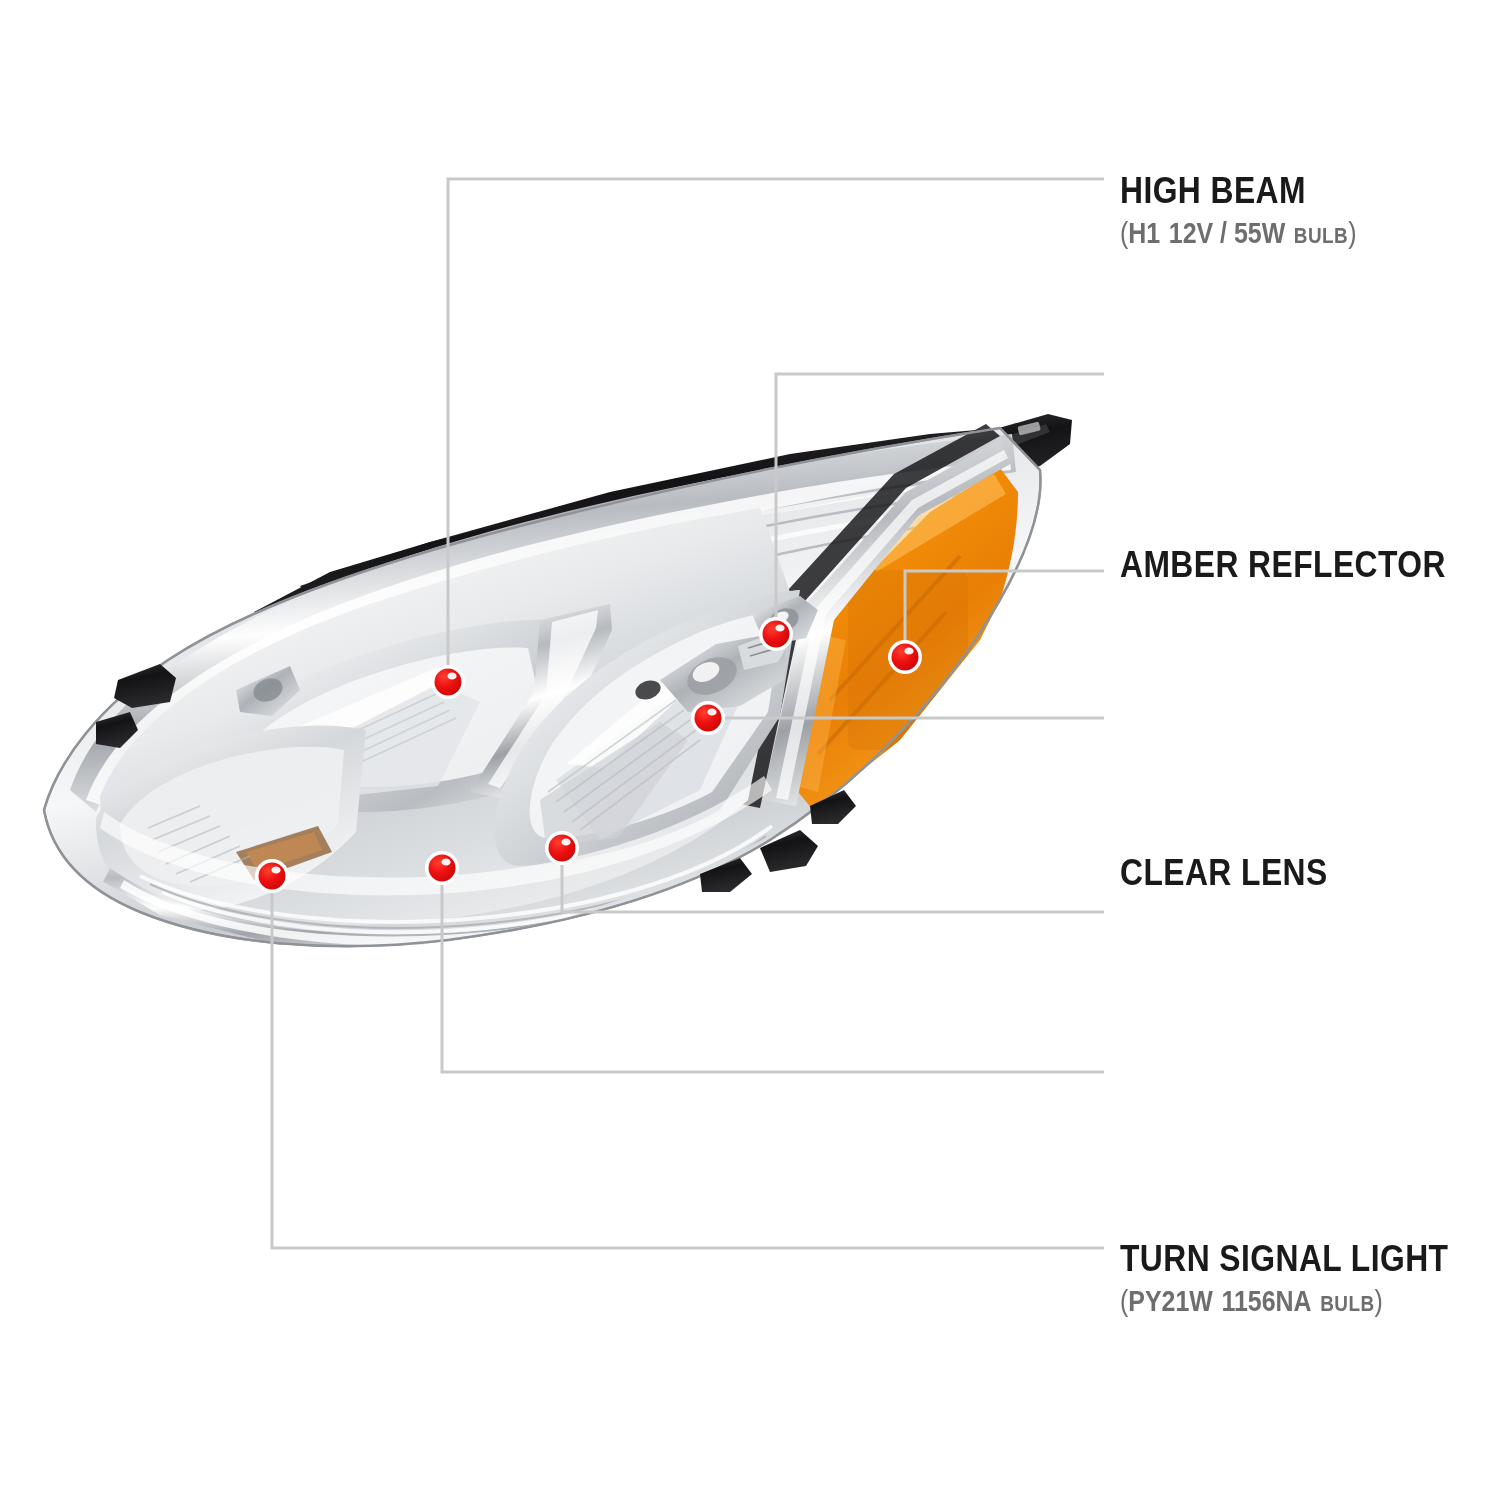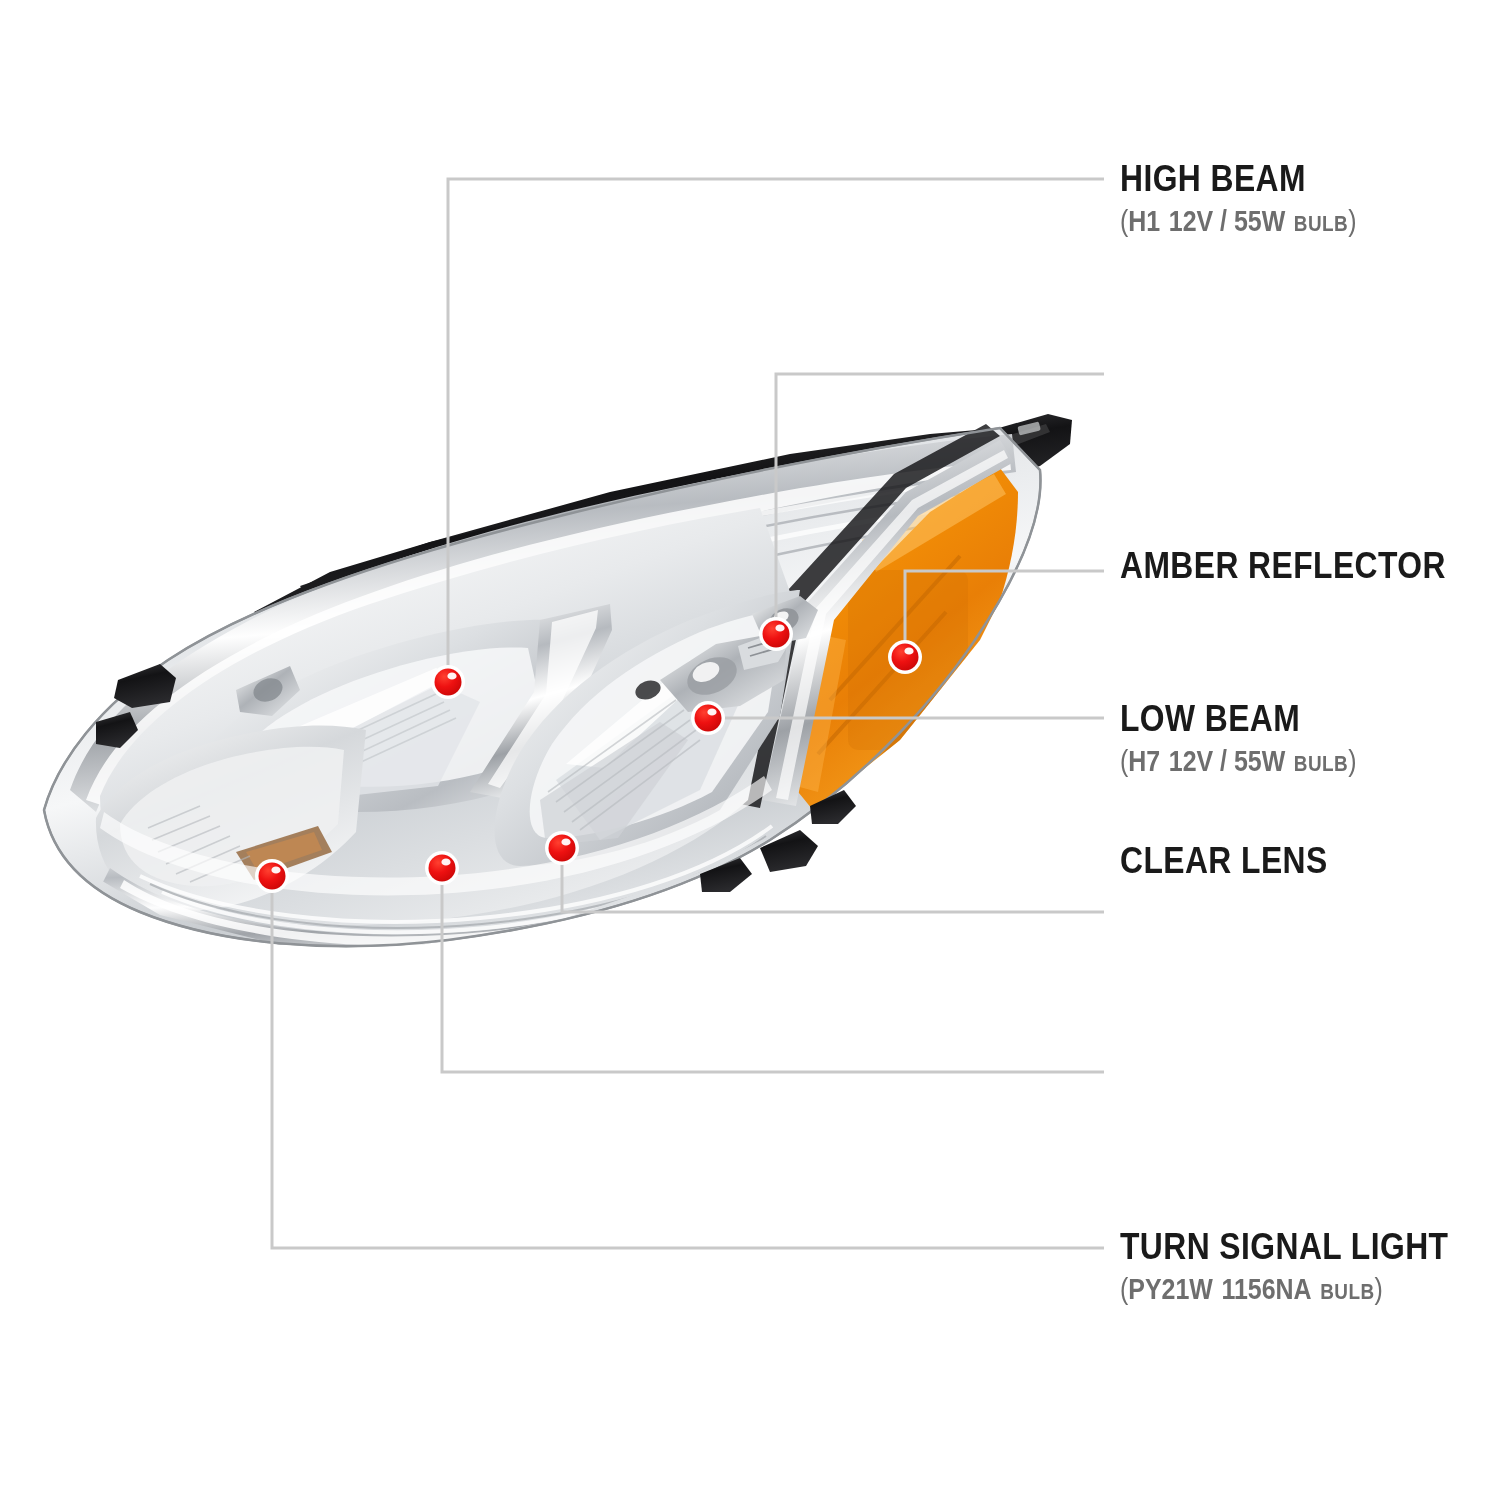--- a/index.html
+++ b/index.html
@@ -21,20 +21,21 @@
     position: absolute;
     left: 0;
     top: 0;
     width: 1500px;
     height: 1500px;
   }
   .callout-label {
     position: absolute;
     left: 1120px;
     white-space: nowrap;
+    margin-top: 12px;
   }
   .callout-title {
     font-family: "Liberation Sans", sans-serif;
     font-weight: bold;
     font-size: 37px;
     letter-spacing: 0.5px;
     color: #1a1a1a;
     line-height: 1.0;
     transform: scaleX(0.86);
     transform-origin: left center;
@@ -368,28 +369,24 @@
       </g>
     </g>
   </svg>
 
   <div class="callout-label" style="top:160px">
     <div class="callout-title">HIGH BEAM</div>
     <div class="callout-sub"><span class="paren">(</span><span>H1</span><span class="gap"></span><span>12V / 55W</span><span class="gap"></span><span class="bulbword">BULB</span><span class="paren">)</span></div>
   </div>
 
 
-  <div class="callout-label" style="top:547px">
+  <div class="callout-label" style="top:534px">
     <div class="callout-title">AMBER REFLECTOR</div>
   </div>
 
-  <div class="callout-label" style="top:700px">
-    <div class="callout-title">LOW BEAM</div>
-    <div class="callout-sub"><span class="paren">(</span><span>H7</span><span class="gap"></span><span>12V / 55W</span><span class="gap"></span><span class="bulbword">BULB</span><span class="paren">)</span></div>
-  </div>
 
   <div class="callout-label" style="top:842px">
     <div class="callout-title">CLEAR LENS</div>
   </div>
 
 
   <div class="callout-label" style="top:1228px">
     <div class="callout-title">TURN SIGNAL LIGHT</div>
     <div class="callout-sub"><span class="paren">(</span><span>PY21W</span><span class="gap"></span><span>1156NA</span><span class="gap"></span><span class="bulbword">BULB</span><span class="paren">)</span></div>
   </div>

